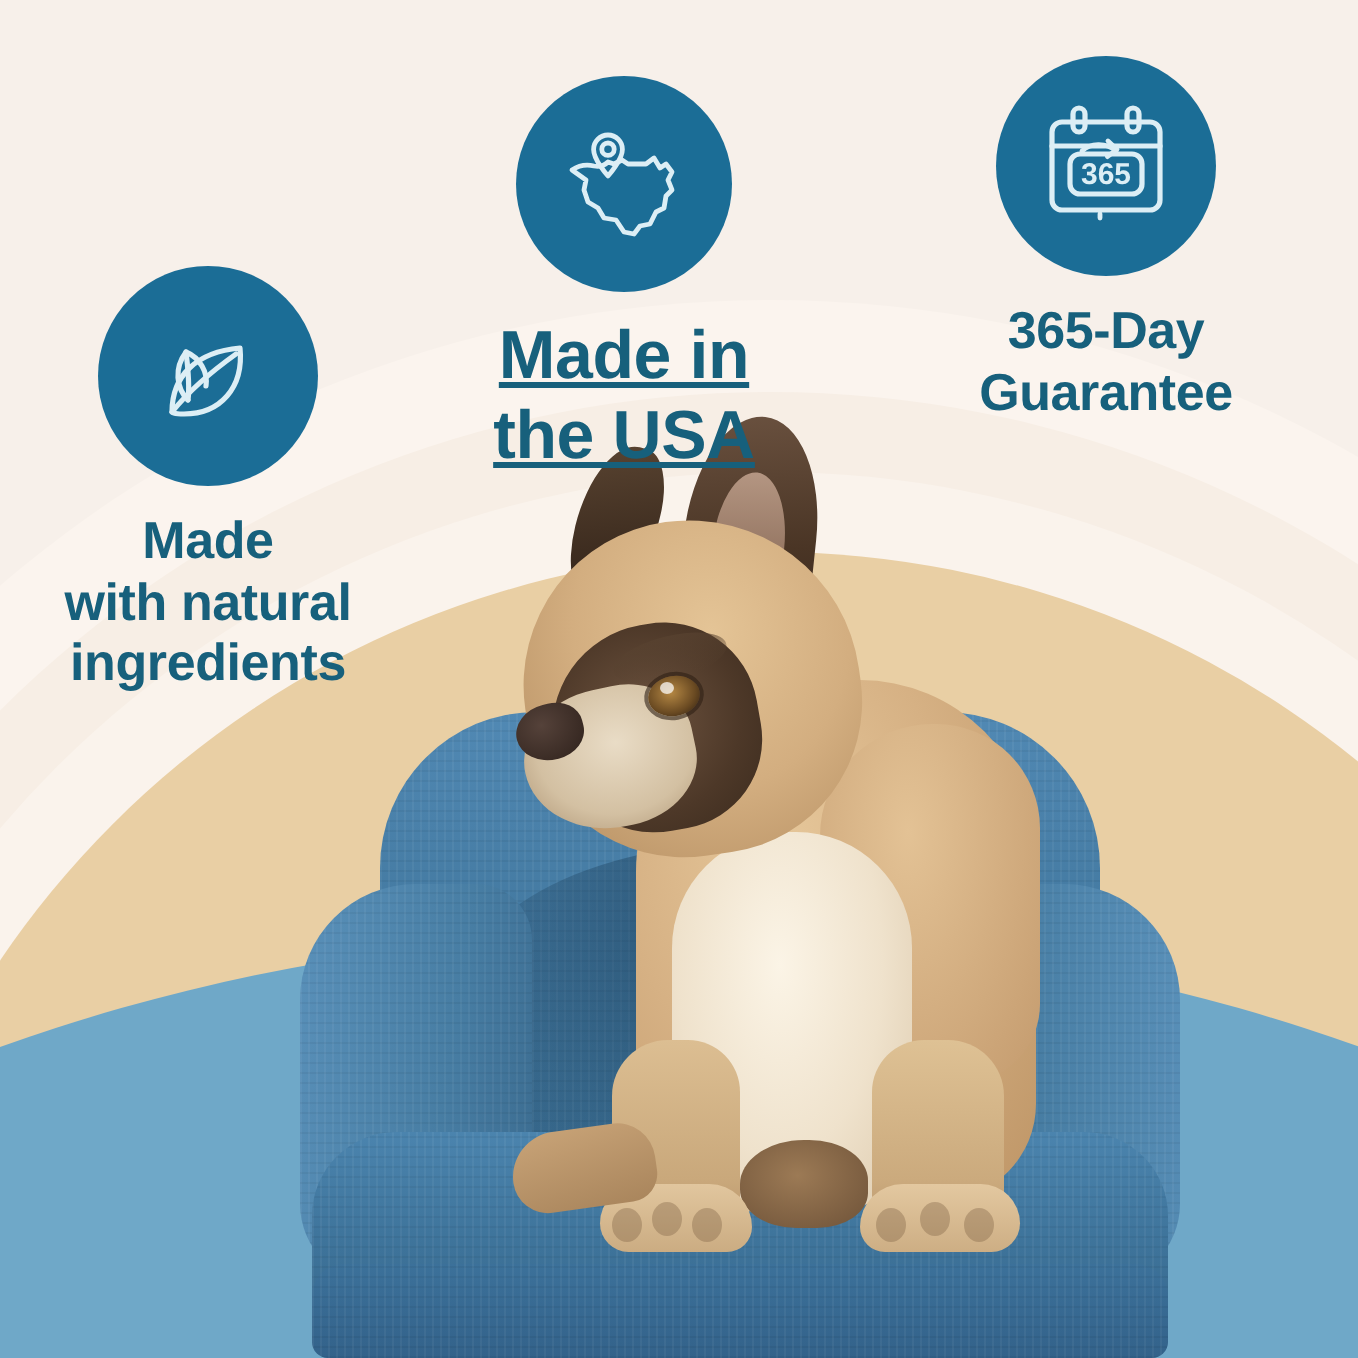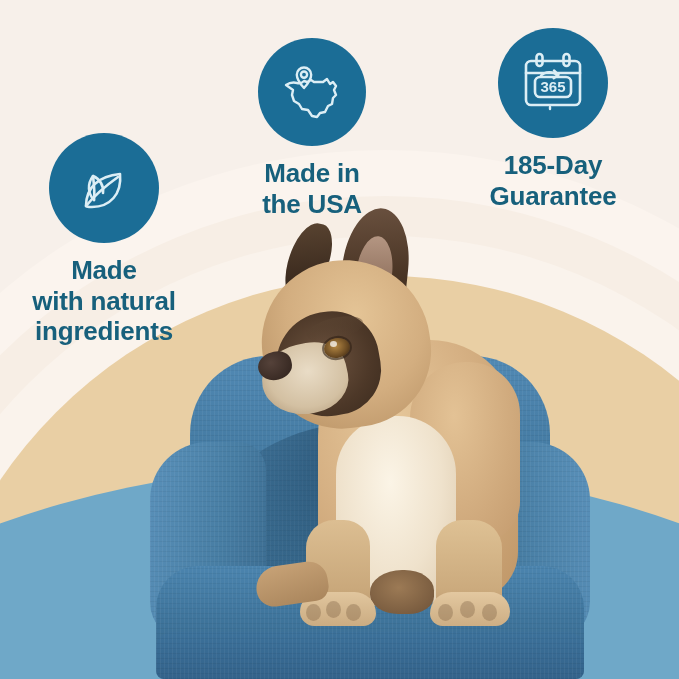--- a/index.html
+++ b/index.html
@@ -217,21 +217,21 @@
     white-space:pre-line;
     margin-top:12px;
   }
 
   #badge-natural       { left:-6px;  top:133px; width:220px; }
   #badge-natural .badge-circle { width:110px; height:110px; }
   #badge-natural .badge-label  { font-size:26px; }
 
   #badge-usa           { left:206px; top:38px;  width:212px; }
   #badge-usa .badge-circle     { width:108px; height:108px; }
-  #badge-usa .badge-label      { font-size:26px; }
+  #badge-usa .badge-label      { font-size:34px;text-decoration:underline; }
 
   #badge-guarantee     { left:444px; top:28px;  width:218px; }
   #badge-guarantee .badge-circle { width:110px; height:110px; }
   #badge-guarantee .badge-label  { font-size:26px; }
 
   .badge-icon { display:block; }
 </style>
 </head>
 <body>
 
@@ -325,17 +325,17 @@
         <path d="M7 24h54"></path>
         <rect x="17.5" y="5" width="6" height="12" rx="3"></rect>
         <rect x="44.5" y="5" width="6" height="12" rx="3"></rect>
         <rect x="16" y="28" width="36" height="20" rx="5"></rect>
         <path d="M22 26.5c4-4 12-4.5 17 0" stroke-width="2.4"></path>
         <path d="M35 21.5l4.5 4.2-4.8 3.6" stroke-width="2.4"></path>
         <path d="M31 58v2" stroke-width="2.4"></path>
         <text x="34" y="43" text-anchor="middle" fill="#DCEEF5" stroke="none" font-family="Liberation Sans, sans-serif" font-size="15" font-weight="bold">365</text>
       </svg>
     </div>
-    <div class="badge-label">185-Day
+    <div class="badge-label">365-Day
 Guarantee</div>
   </div>
 
 </div>
 
 </body></html>

